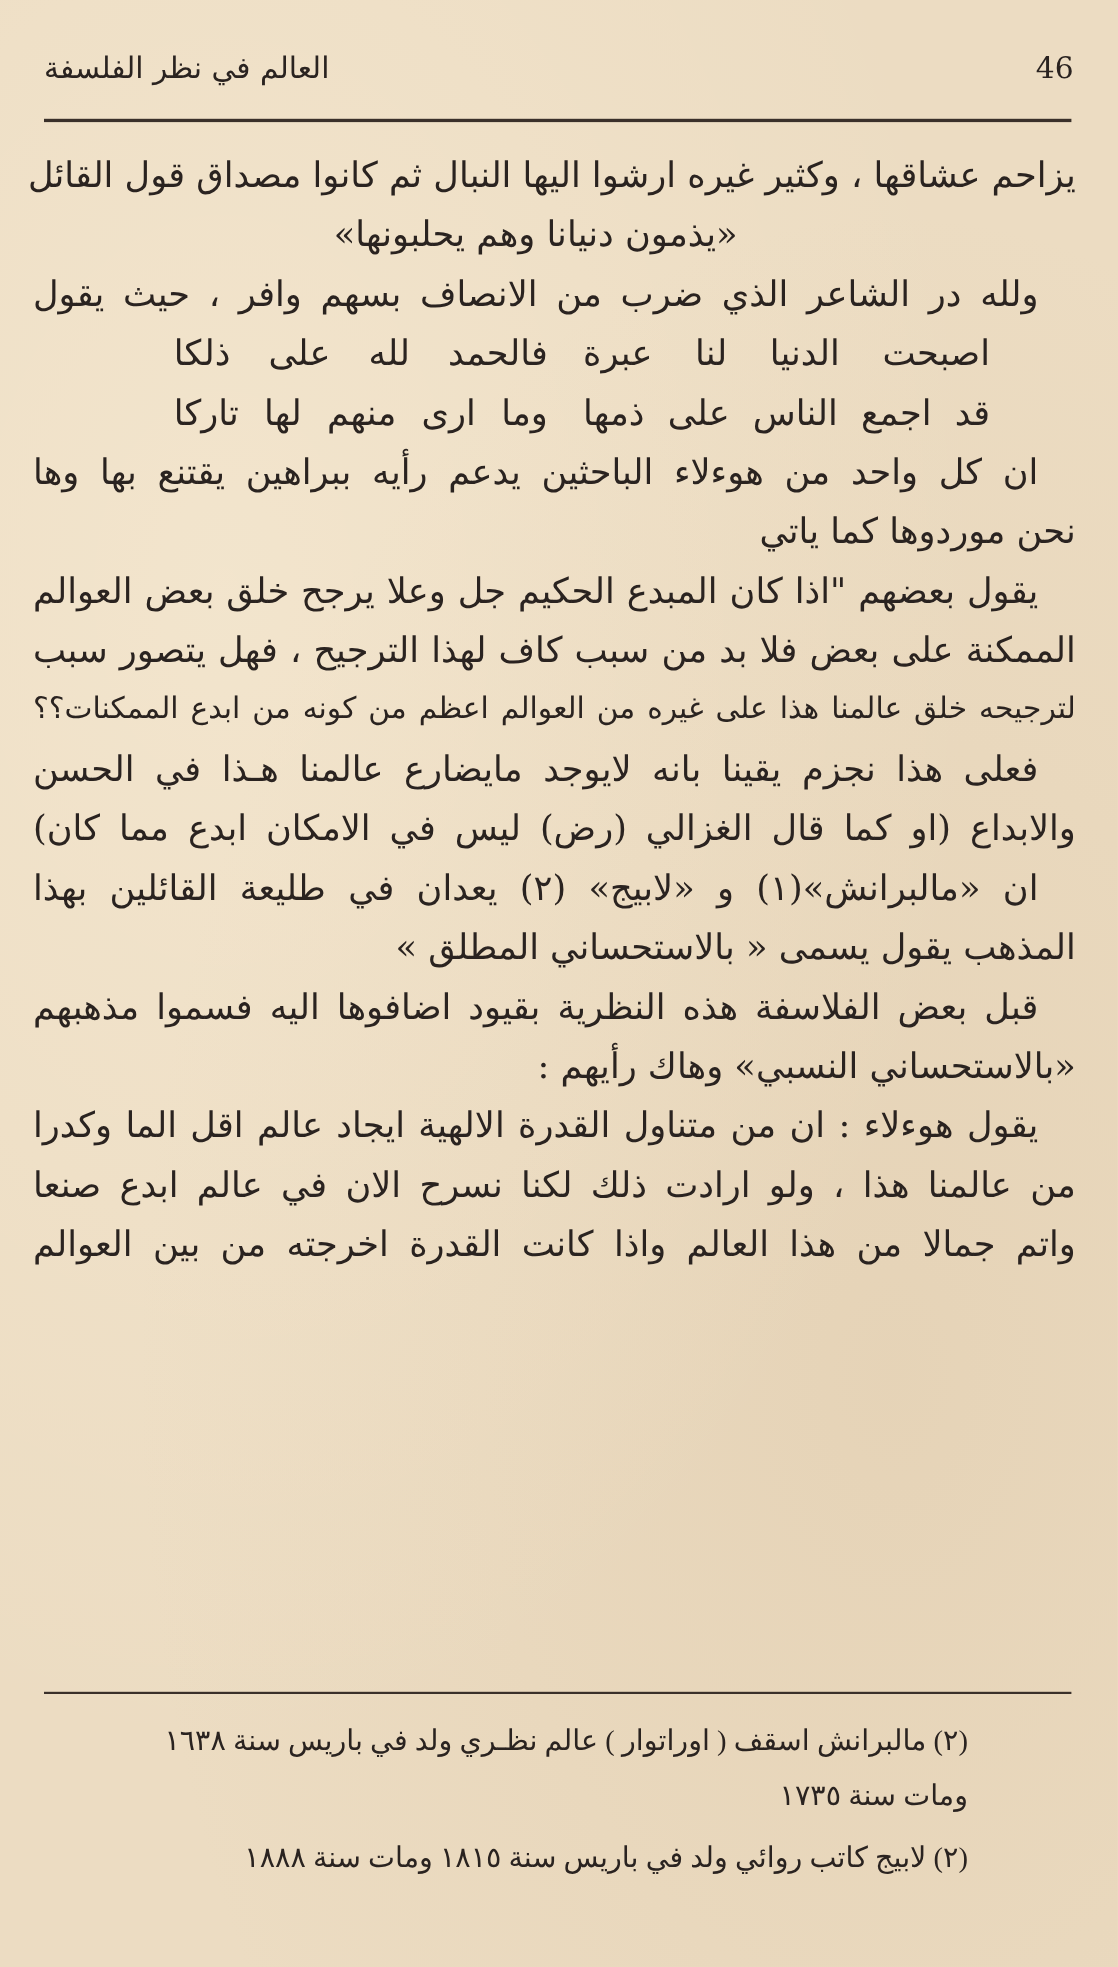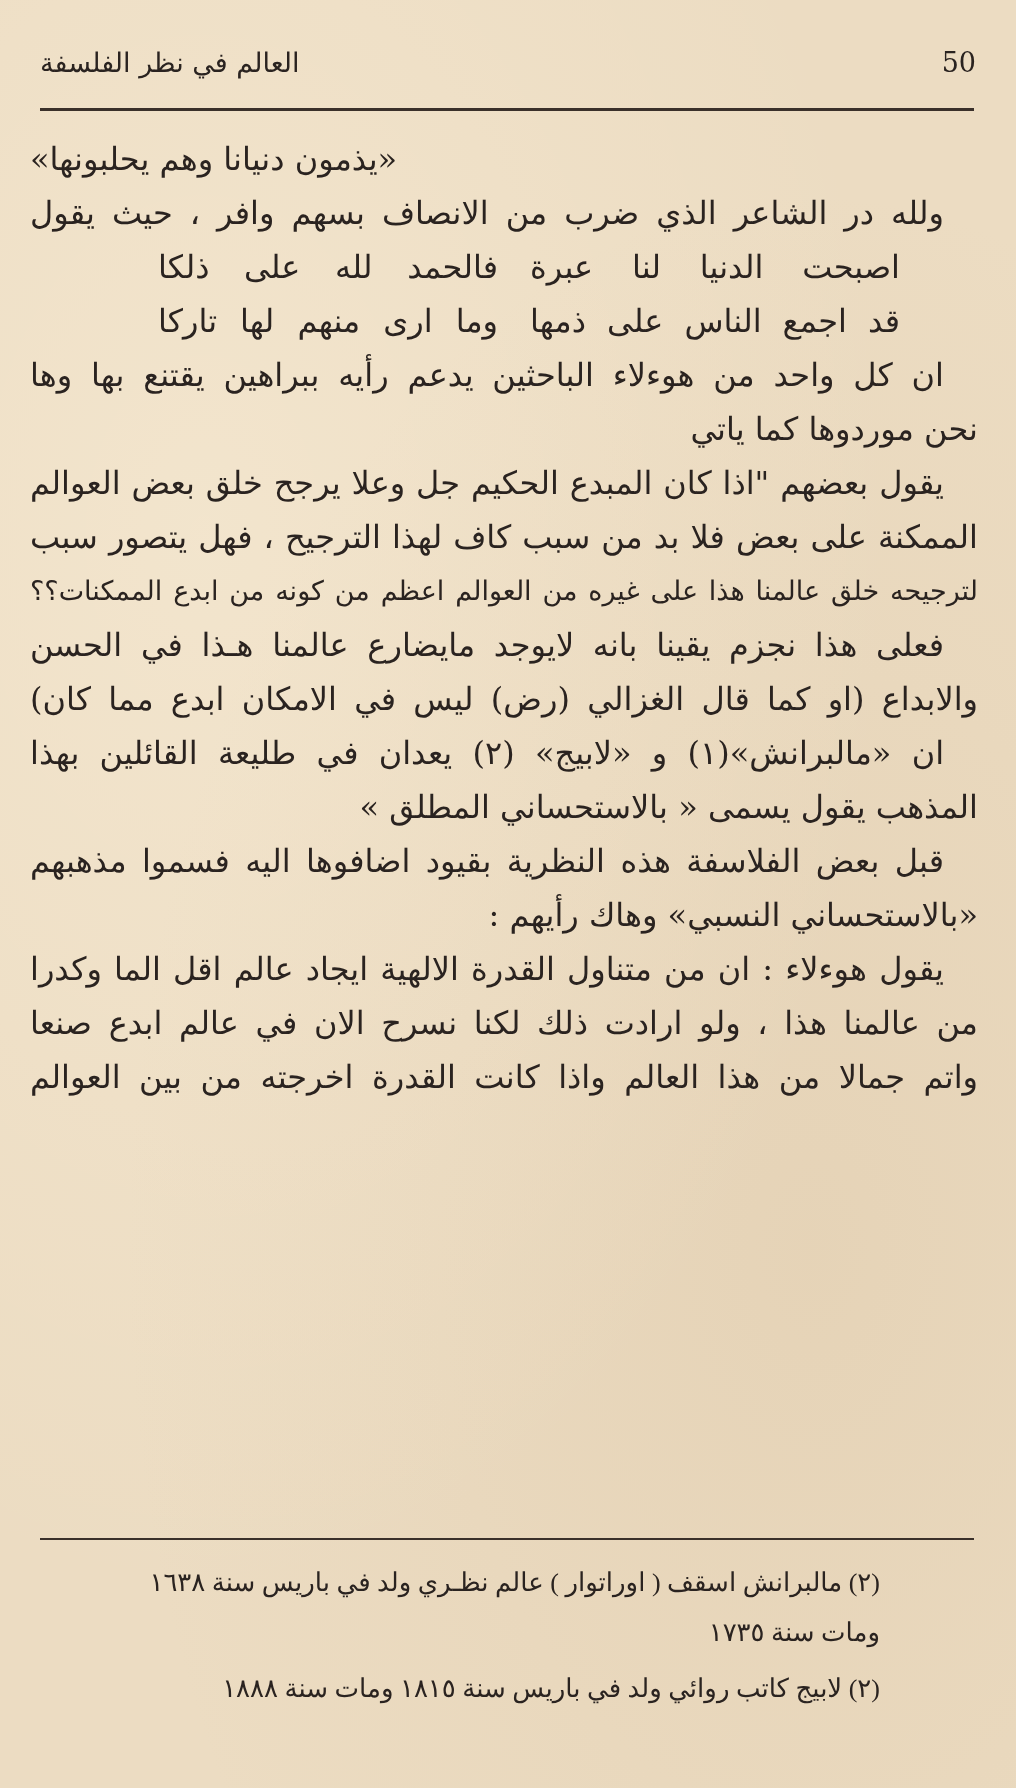--- a/index.html
+++ b/index.html
@@ -71,21 +71,21 @@
       line-height: 54px;
       white-space: nowrap;
       overflow: visible;
     }
     .line.justify {
       text-align: justify;
       text-align-last: justify;
     }
     .line.indent { padding-right: 34px; }
     .line.short { text-align: right; }
-    .line.indent-short { padding-right: 34px; text-align: left; }
+    .line.indent-short { padding-right: 34px; text-align: center; }
 
     .verse {
       height: 54px;
       line-height: 54px;
       display: flex;
       flex-direction: row;
       justify-content: flex-start;
       padding-right: 78px;
       white-space: nowrap;
     }
@@ -113,27 +113,28 @@
     .fn-line.first { padding-right: 100px; }
     .fn-line.cont { padding-right: 100px; }
     .fn-line.second { padding-right: 100px; margin-top: 6px; }
   </style>
 </head>
 <body>
 
 <div class="page">
 
   <div class="header">
-    <div class="page-number">50</div>
+    <div class="page-number">46</div>
     <div class="header-title">العالم في نظر الفلسفة</div>
   </div>
 
   <div class="rule top"></div>
 
   <div class="body-text">
+    <div class="line justify">يزاحم عشاقها ، وكثير غيره ارشوا اليها النبال ثم كانوا مصداق قول القائل</div>
     <div class="line indent-short">«يذمون دنيانا وهم يحلبونها»</div>
     <div class="line justify indent">ولله در الشاعر الذي ضرب من الانصاف بسهم وافر ، حيث يقول</div>
 
     <div class="verse">
       <span class="hemistich">اصبحت الدنيا لنا عبرة</span>
       <span class="hemistich second">فالحمد لله على ذلكا</span>
     </div>
     <div class="verse">
       <span class="hemistich">قد اجمع الناس على ذمها</span>
       <span class="hemistich second">وما ارى منهم لها تاركا</span>

